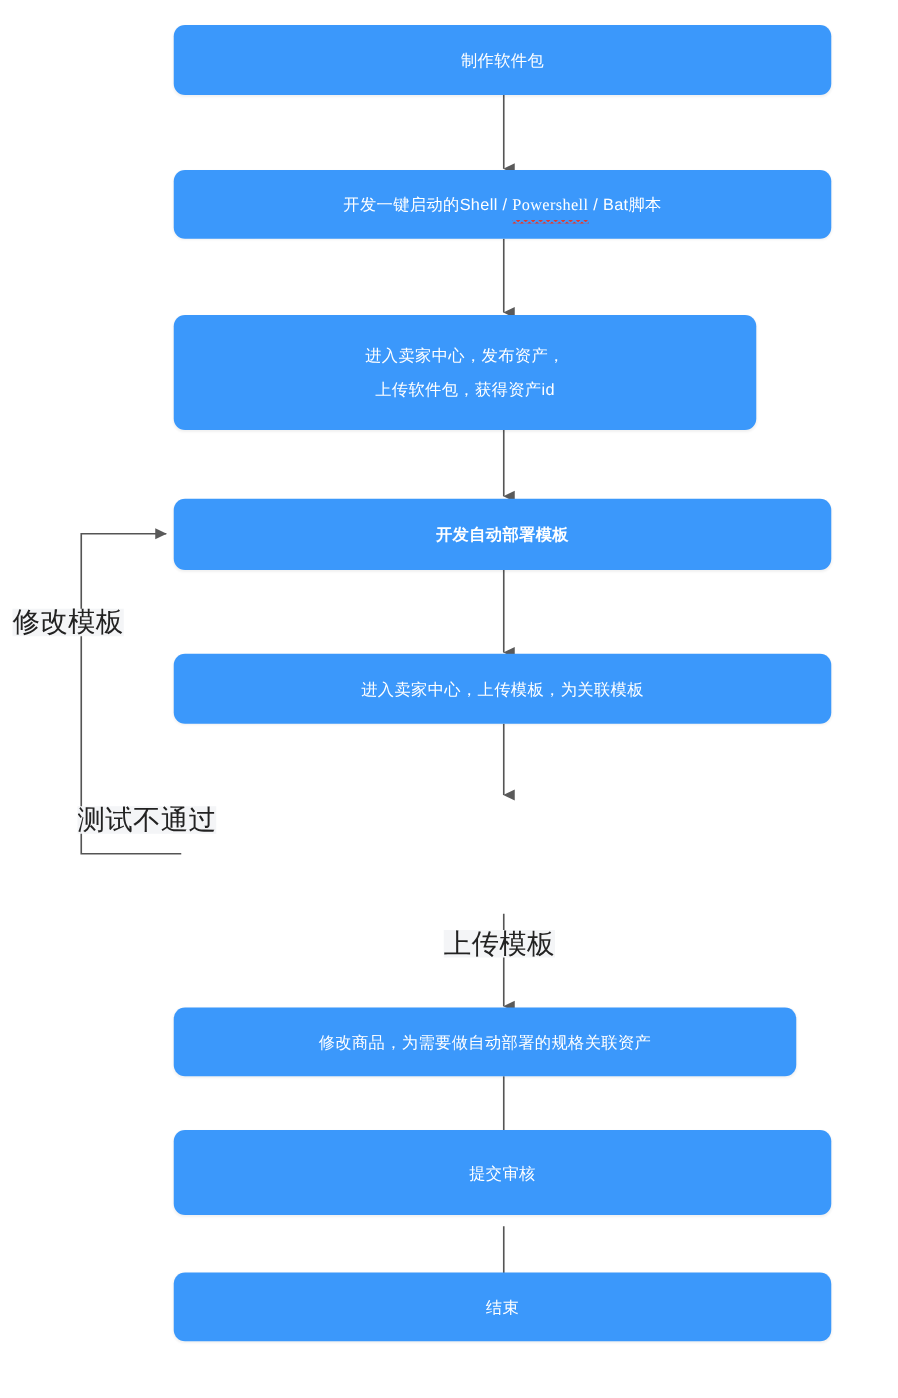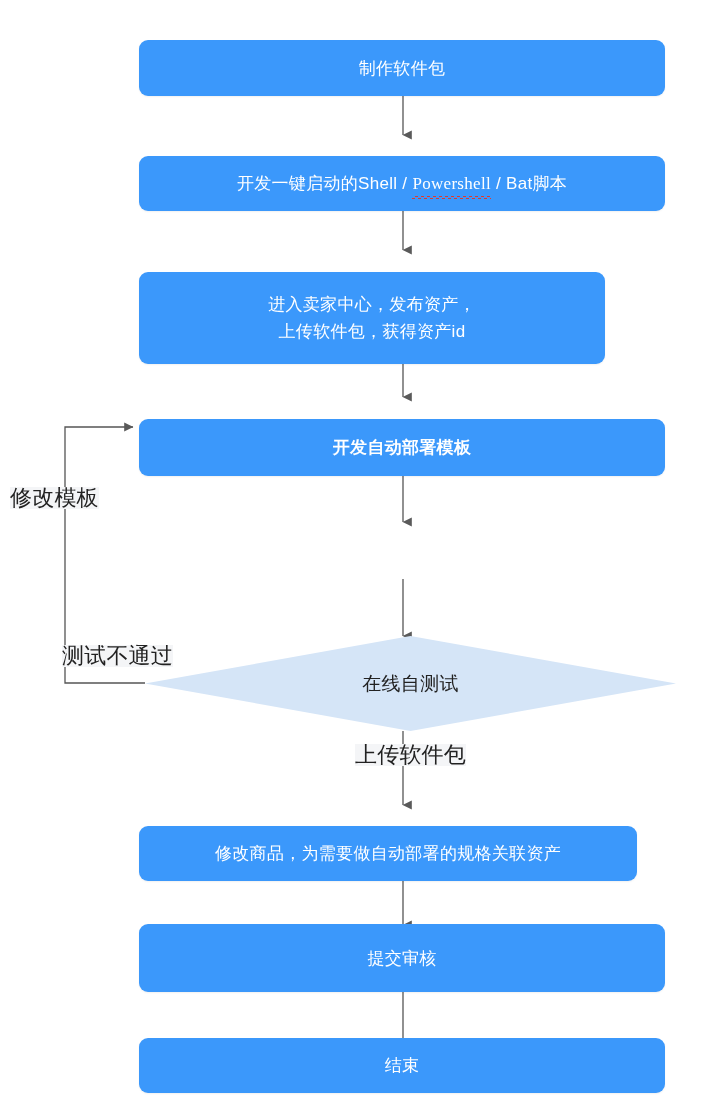--- a/index.html
+++ b/index.html
@@ -31,26 +31,25 @@
     box-sizing: border-box;
     display: flex;
     align-items: center;
     justify-content: center;
     text-align: center;
   }
   .process {
     background: #3b98fb;
     border-radius: 9px;
     color: #ffffff;
-    font-size: 17px;
+    font-size: 13px;
     line-height: 27px;
     letter-spacing: 0.3px;
     white-space: pre-line;
     box-shadow: 0 1px 2px rgba(0,0,0,0.06);
-    margin-top: 20px;
   }
   .decision-wrap {
     position: absolute;
   }
   .decision-shape {
     position: absolute;
     left: 0;
     top: 0;
   }
   .decision-label {
@@ -133,39 +132,36 @@
 
   <div class="node process" style="left:139px; top:252px; width:466px; height:92px;">
     <span>进入卖家中心，发布资产，
 上传软件包，获得资产id</span>
   </div>
 
   <div class="node process" style="left:139px; top:399px; width:526px; height:57px;font-weight:bold;">
     <span>开发自动部署模板</span>
   </div>
 
+  <div class="node process" style="left:139px; top:523px; width:526px; height:56px;">
+    <span>进入卖家中心，上传模板，为关联模板</span>
+  </div>
 
-  <div class="decision-wrap" style="left:145px; top:636px; width:531px; height:95px;">
-    <svg class="decision-shape" width="531" height="95" viewBox="0 0 531 95" xmlns="http://www.w3.org/2000/svg">
-      <polygon points="265.5,0 531,47.5 265.5,95 0,47.5" fill="#d5e5f7"></polygon>
-    </svg>
-    <div class="decision-label">在线自测试</div>
-  </div>
 
   <div class="node process" style="left:139px; top:806px; width:498px; height:55px;">
     <span>修改商品，为需要做自动部署的规格关联资产</span>
   </div>
 
   <div class="node process" style="left:139px; top:904px; width:526px; height:68px;align-items:center;">
     <span>提交审核</span>
   </div>
 
   <div class="node process" style="left:139px; top:1018px; width:526px; height:55px;">
     <span>结束</span>
   </div>
 
   <div class="edge-label" style="left:10px; top:487px;">修改模板</div>
 
   <div class="edge-label" style="left:62px; top:645px;">测试不通过</div>
 
-  <div class="edge-label" style="left:355px; top:744px;">上传软件包</div>
+  <div class="edge-label" style="left:355px; top:744px;">上传模板</div>
 
 </div>
 
 </body></html>

